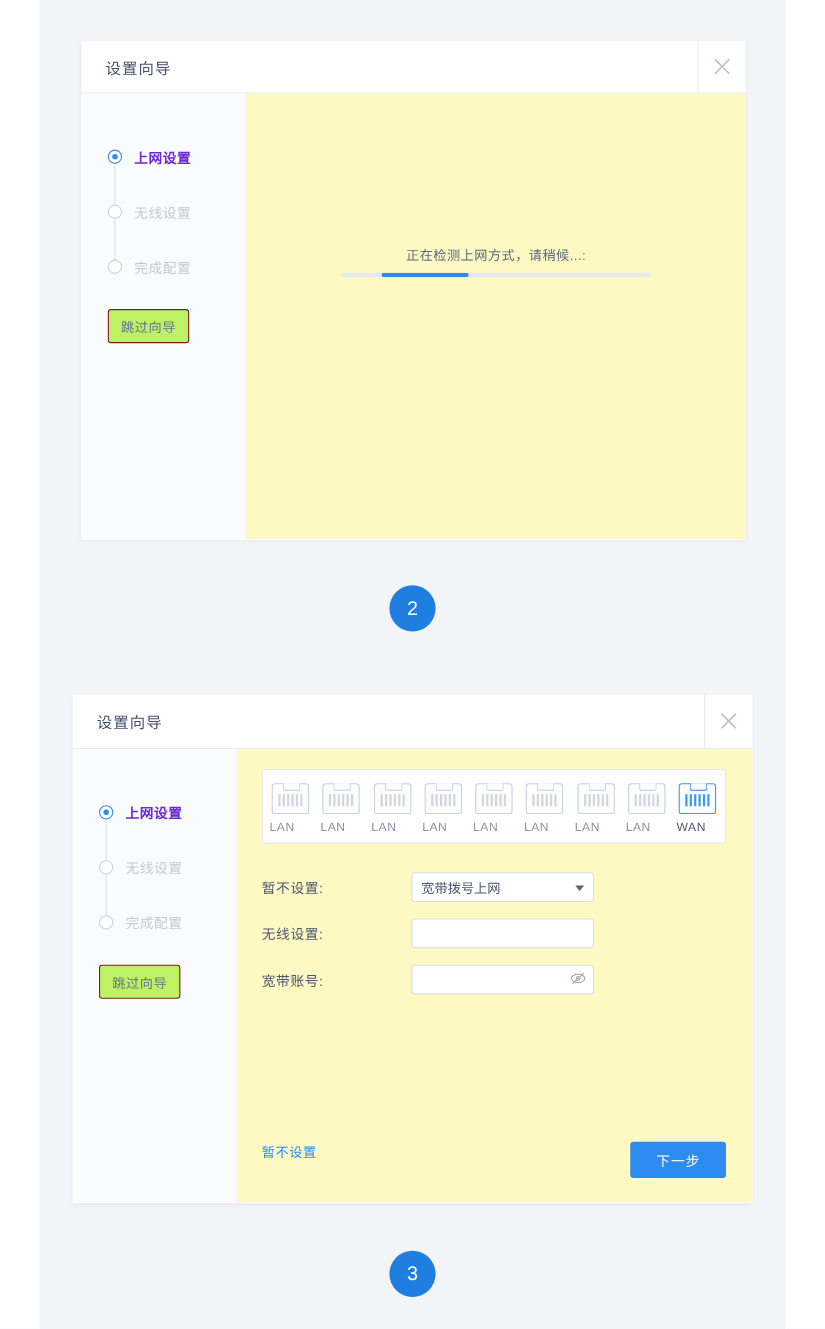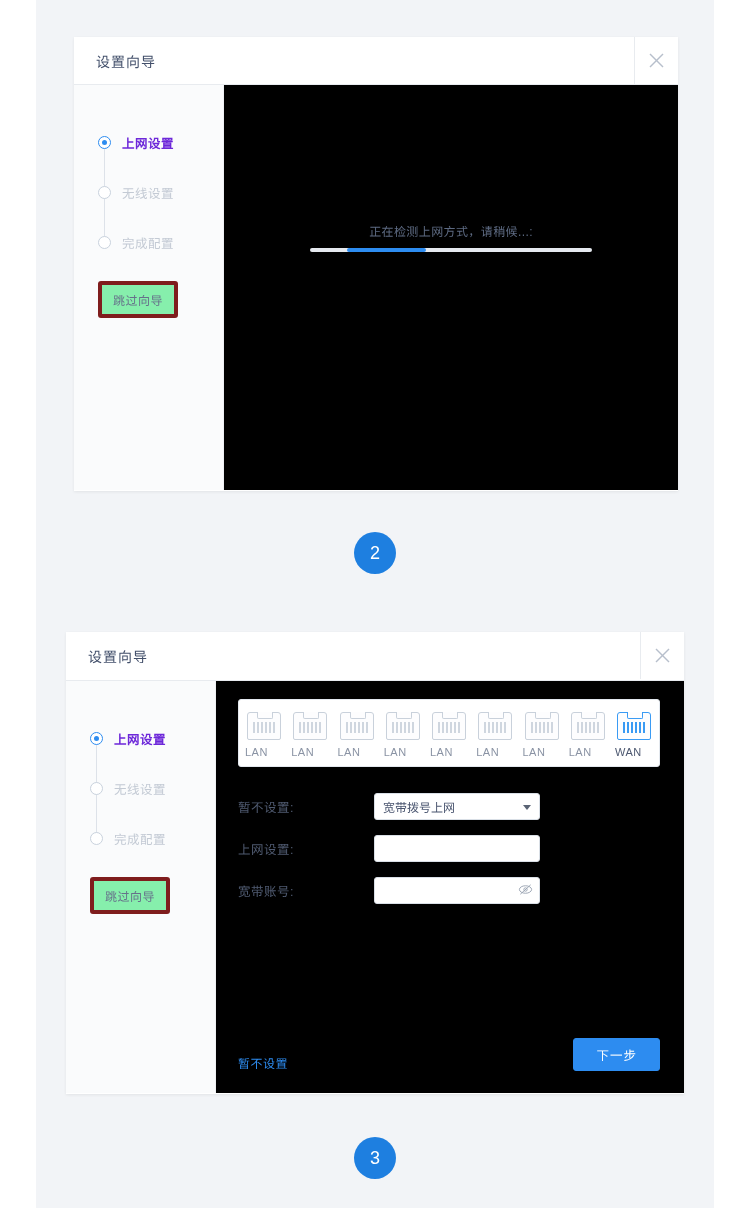--- a/index.html
+++ b/index.html
@@ -70,21 +70,21 @@
   }
   .wiz-sidebar {
     width: 150px;
     background: #fafbfc;
     border-right: 1px solid #eef0f3;
     position: relative;
     padding-top: 32px;
   }
   .wiz-content {
     flex: 1;
-    background: #000000;
+    background: #fef9c3;
     position: relative;
   }
 
   
   .steps {
     position: relative;
     padding-left: 24px;
   }
   .step {
     display: flex;
@@ -127,24 +127,24 @@
     position: absolute;
     left: 30px;
     width: 1px;
     background: #dde2e9;
     z-index: 1;
   }
   .skip-btn {
     margin-left: 24px;
     margin-top: 14px;
     display: inline-block;
-    background: #86efac;
+    background: #bef264;
     color: #66718a;
     font-size: 12px;
-    border: 4px solid #7f1d1d;
+    border: 1px solid #7f1d1d;
     border-radius: 3px;
     padding: 6px 11px;
     cursor: pointer;
     letter-spacing: 0.5px;
   }
 
   
   #dialog1 {
     position: absolute;
     left: 74px;
@@ -365,21 +365,21 @@
     top: 5px;
     cursor: pointer;
   }
 
   .footer-row {
     position: absolute;
     left: 22px;
     right: 24px;
     bottom: 22px;
     display: flex;
-    align-items: flex-end;
+    align-items: flex-start;
     justify-content: space-between;
     gap: 12px;
   }
   .link-skip {
     font-size: 12px;
     color: #2d8cf0;
     cursor: pointer;
     letter-spacing: 0.5px;
   }
   .next-btn {
@@ -599,21 +599,21 @@
 
         <div class="form">
           <div class="form-row">
             <div class="form-label">暂不设置:</div>
             <div class="select-box">
               <span>宽带拨号上网</span>
               <span class="select-caret"></span>
             </div>
           </div>
           <div class="form-row">
-            <div class="form-label">上网设置:</div>
+            <div class="form-label">无线设置:</div>
             <input class="text-input" type="text" placeholder="" style="">
           </div>
           <div class="form-row">
             <div class="form-label">宽带账号:</div>
             <div class="pwd-wrap">
               <input class="text-input" type="password" placeholder="" style="">
               <span class="eye-icon">
                 <svg width="15" height="15" viewBox="0 0 16 16">
                   <ellipse cx="8" cy="8" rx="6.5" ry="4" fill="none" stroke="#9aa3b2" stroke-width="1"></ellipse>
                   <circle cx="8" cy="8" r="1.8" fill="none" stroke="#9aa3b2" stroke-width="1"></circle>

